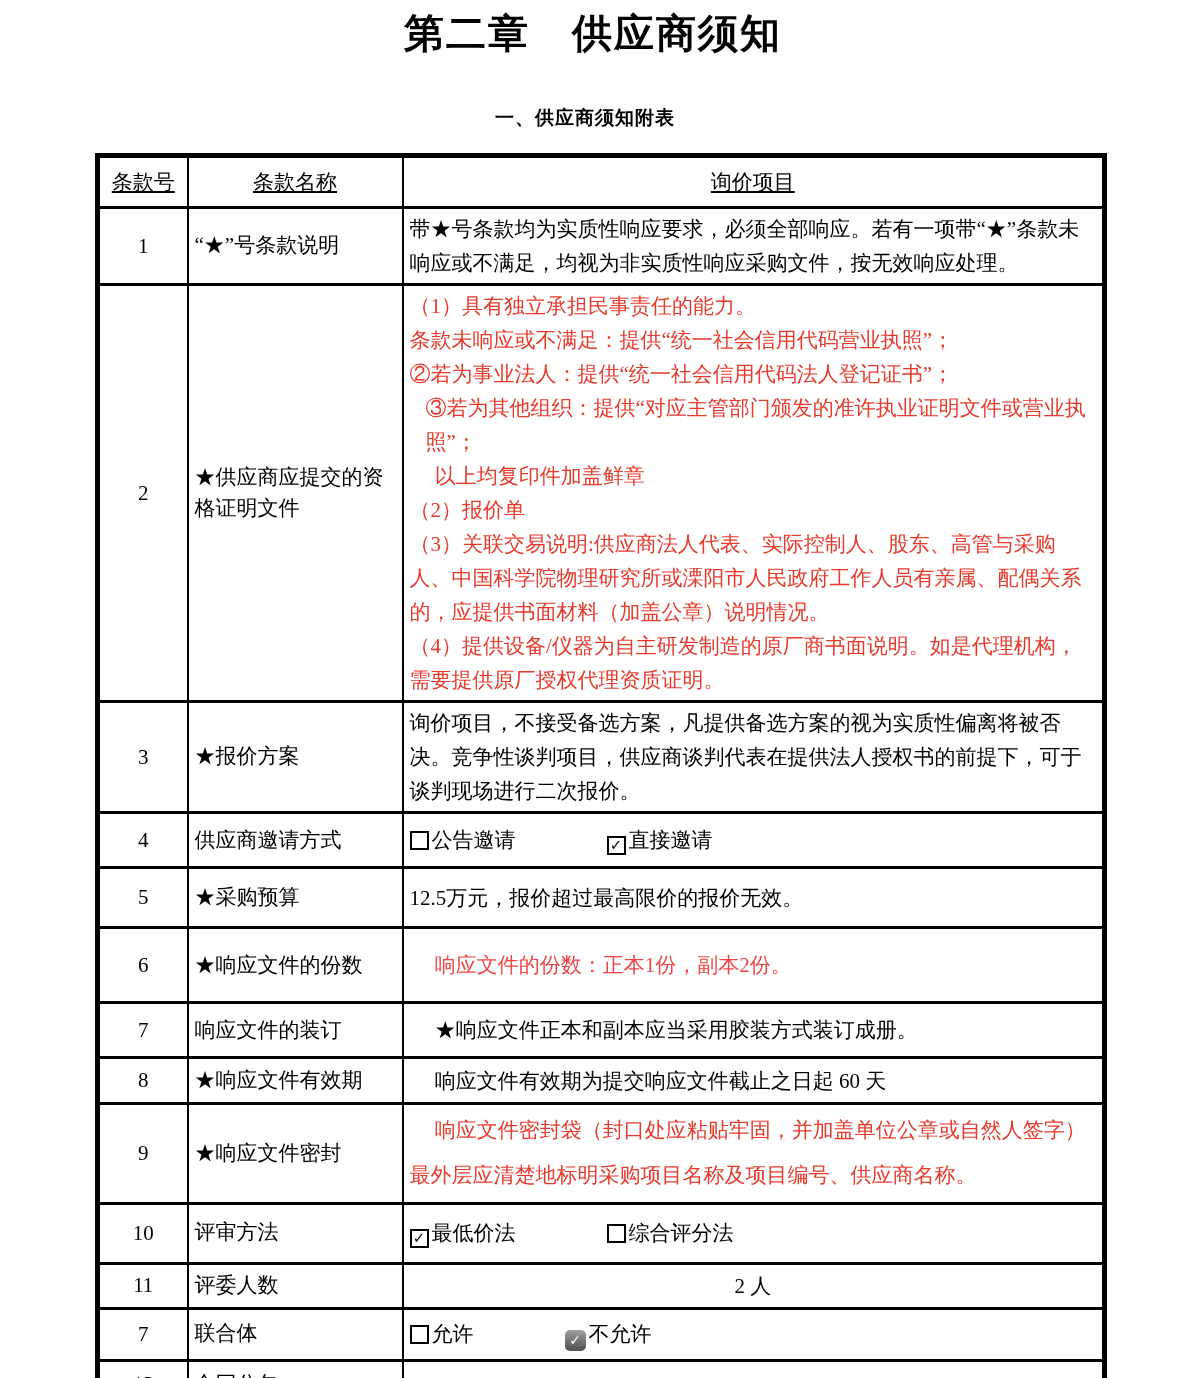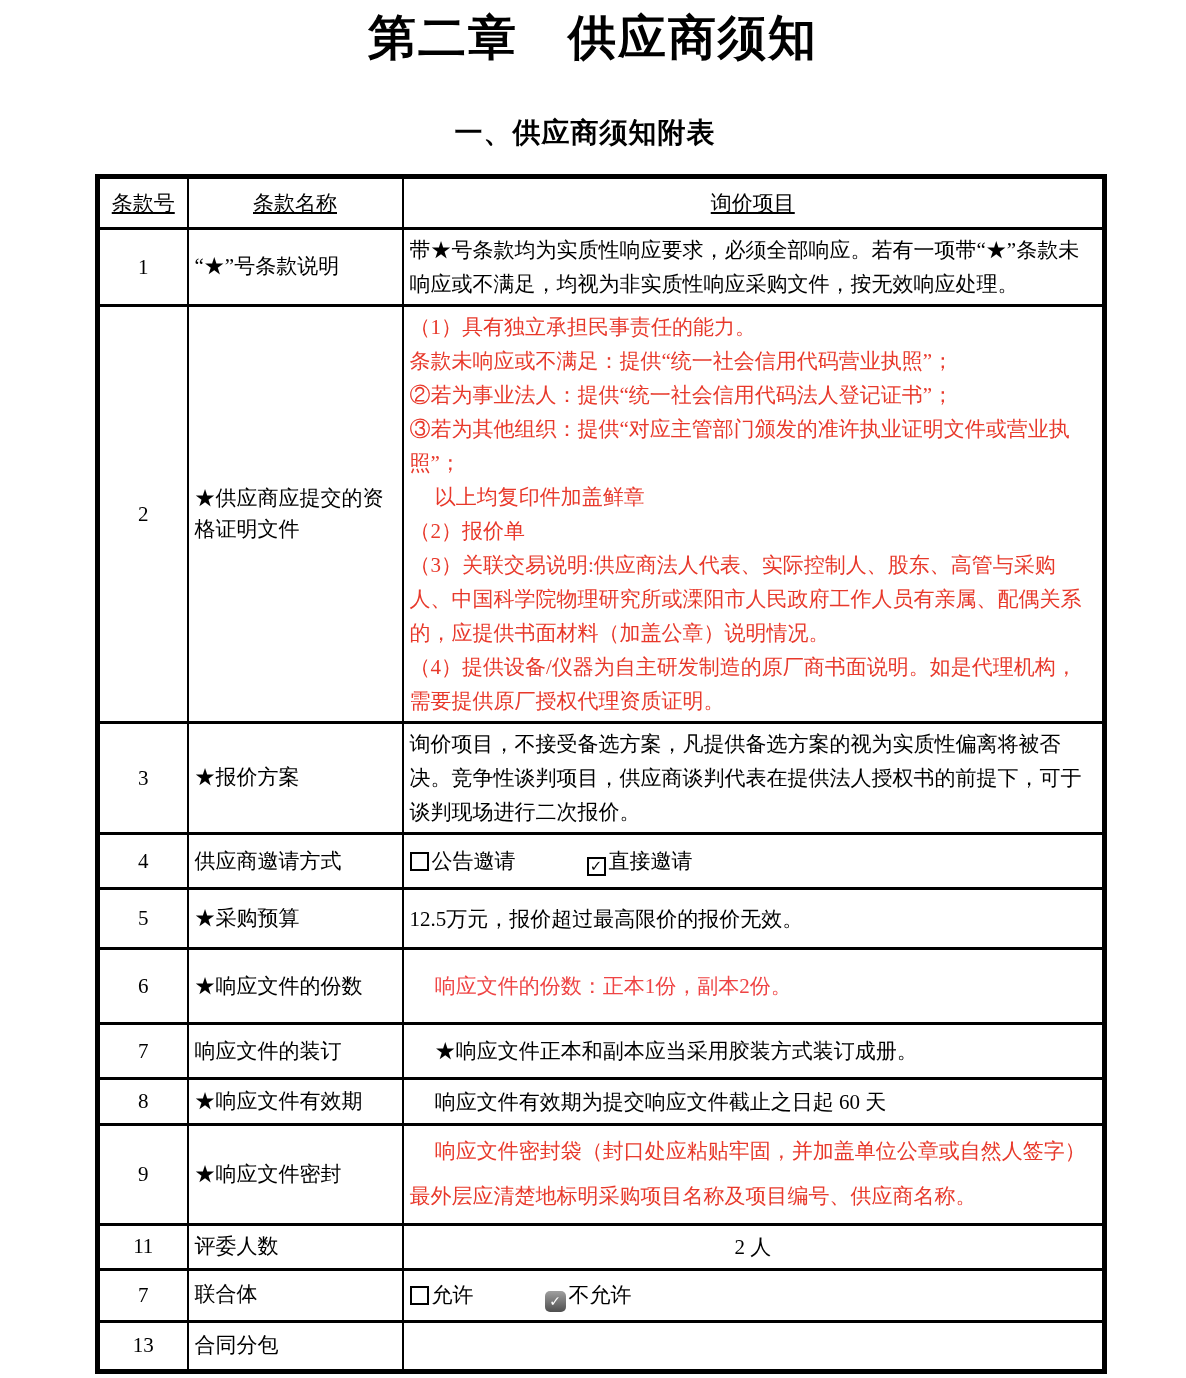--- a/index.html
+++ b/index.html
@@ -3,25 +3,25 @@
 <meta charset="utf-8">
 <style>
   html,body{margin:0;padding:0;background:#ffffff;}
   body{
     width:1186px;height:1378px;
     font-family:"Liberation Serif","DejaVu Serif",serif;
     color:#000;
     overflow:hidden;
   }
   .doc-title{
-    text-align:center;font-size:48px;font-weight:bold;
+    text-align:center;font-size:40px;font-weight:bold;
     margin:6px 0 0 0;letter-spacing:2px;
   }
   .doc-subtitle{
-    text-align:center;font-size:28px;font-weight:bold;
+    text-align:center;font-size:19px;font-weight:bold;
     margin:44px 16px 22px 0;letter-spacing:1px;
   }
   table.notice{
     border-collapse:collapse;
     margin-left:95px;
     width:1007px;
     table-layout:fixed;
     border:5px solid #000;
   }
   table.notice th, table.notice td{
@@ -52,21 +52,21 @@
     text-align:center;line-height:14px;font-size:15px;font-weight:bold;
     font-family:"DejaVu Sans","Liberation Sans",sans-serif;
   }
   .cbx.gray{
     border:none;border-radius:5px;width:21px;height:21px;
     background:linear-gradient(#a0a0a0,#4e4e4e);
     color:#fff;line-height:21px;font-size:14px;
     vertical-align:-4px;
   }
   .check-item{white-space:nowrap;}
-  .check-item.gap{margin-right:71px;}
+  .check-item.gap{margin-right:91px;}
 </style>
 </head>
 <body>
 
 <h1 class="doc-title">第二章　供应商须知</h1>
 <h2 class="doc-subtitle">一、供应商须知附表</h2>
 
 <table class="notice">
   <colgroup>
     <col class="c-no">
@@ -88,21 +88,21 @@
           <p>带★号条款均为实质性响应要求，必须全部响应。若有一项带“★”条款未响应或不满足，均视为非实质性响应采购文件，按无效响应处理。</p>
         </td>
       </tr>
       <tr style="height: 383px;">
         <td class="no-cell">2</td>
         <td class="name-cell">★供应商应提交的资格证明文件</td>
         <td class="content-cell">
           <p style="color: rgb(232, 57, 43);">（1）具有独立承担民事责任的能力。</p>
           <p style="color: rgb(232, 57, 43);">条款未响应或不满足：提供“统一社会信用代码营业执照”；</p>
           <p style="color: rgb(232, 57, 43);">②若为事业法人：提供“统一社会信用代码法人登记证书”；</p>
-          <p style="color: rgb(232, 57, 43);">③若为其他组织：提供“对应主管部门颁发的准许执业证明文件或营业执照”；</p>
+          <p style="color: rgb(232, 57, 43); margin-left: 16px;">③若为其他组织：提供“对应主管部门颁发的准许执业证明文件或营业执照”；</p>
           <p class="indent" style="color: rgb(232, 57, 43);">以上均复印件加盖鲜章</p>
           <p style="color: rgb(232, 57, 43);">（2）报价单</p>
           <p style="color: rgb(232, 57, 43);">（3）关联交易说明:供应商法人代表、实际控制人、股东、高管与采购人、中国科学院物理研究所或溧阳市人民政府工作人员有亲属、配偶关系的，应提供书面材料（加盖公章）说明情况。</p>
           <p style="color: rgb(232, 57, 43);">（4）提供设备/仪器为自主研发制造的原厂商书面说明。如是代理机构，需要提供原厂授权代理资质证明。</p>
         </td>
       </tr>
       <tr style="height: 97px;">
         <td class="no-cell">3</td>
         <td class="name-cell">★报价方案</td>
         <td class="content-cell">
@@ -144,20 +144,27 @@
           <p class="indent">响应文件有效期为提交响应文件截止之日起 60 天</p>
         </td>
       </tr>
       <tr style="height: 80px;">
         <td class="no-cell">9</td>
         <td class="name-cell">★响应文件密封</td>
         <td class="content-cell">
           <p class="indent spread" style="color: rgb(232, 57, 43);">响应文件密封袋（封口处应粘贴牢固，并加盖单位公章或自然人签字）最外层应清楚地标明采购项目名称及项目编号、供应商名称。</p>
         </td>
       </tr>
+      <tr style="height: 60px;">
+        <td class="no-cell">10</td>
+        <td class="name-cell">评审方法</td>
+        <td class="content-cell">
+          <p><span class="check-item gap"><span class="cbx">✓</span><span>最低价法</span></span><span class="check-item"><span class="cbx"></span><span>综合评分法</span></span></p>
+        </td>
+      </tr>
       <tr style="height: 45px;">
         <td class="no-cell">11</td>
         <td class="name-cell">评委人数</td>
         <td class="content-cell">
           <p class="center">2 人</p>
         </td>
       </tr>
       <tr style="height: 52px;">
         <td class="no-cell">7</td>
         <td class="name-cell">联合体</td>

